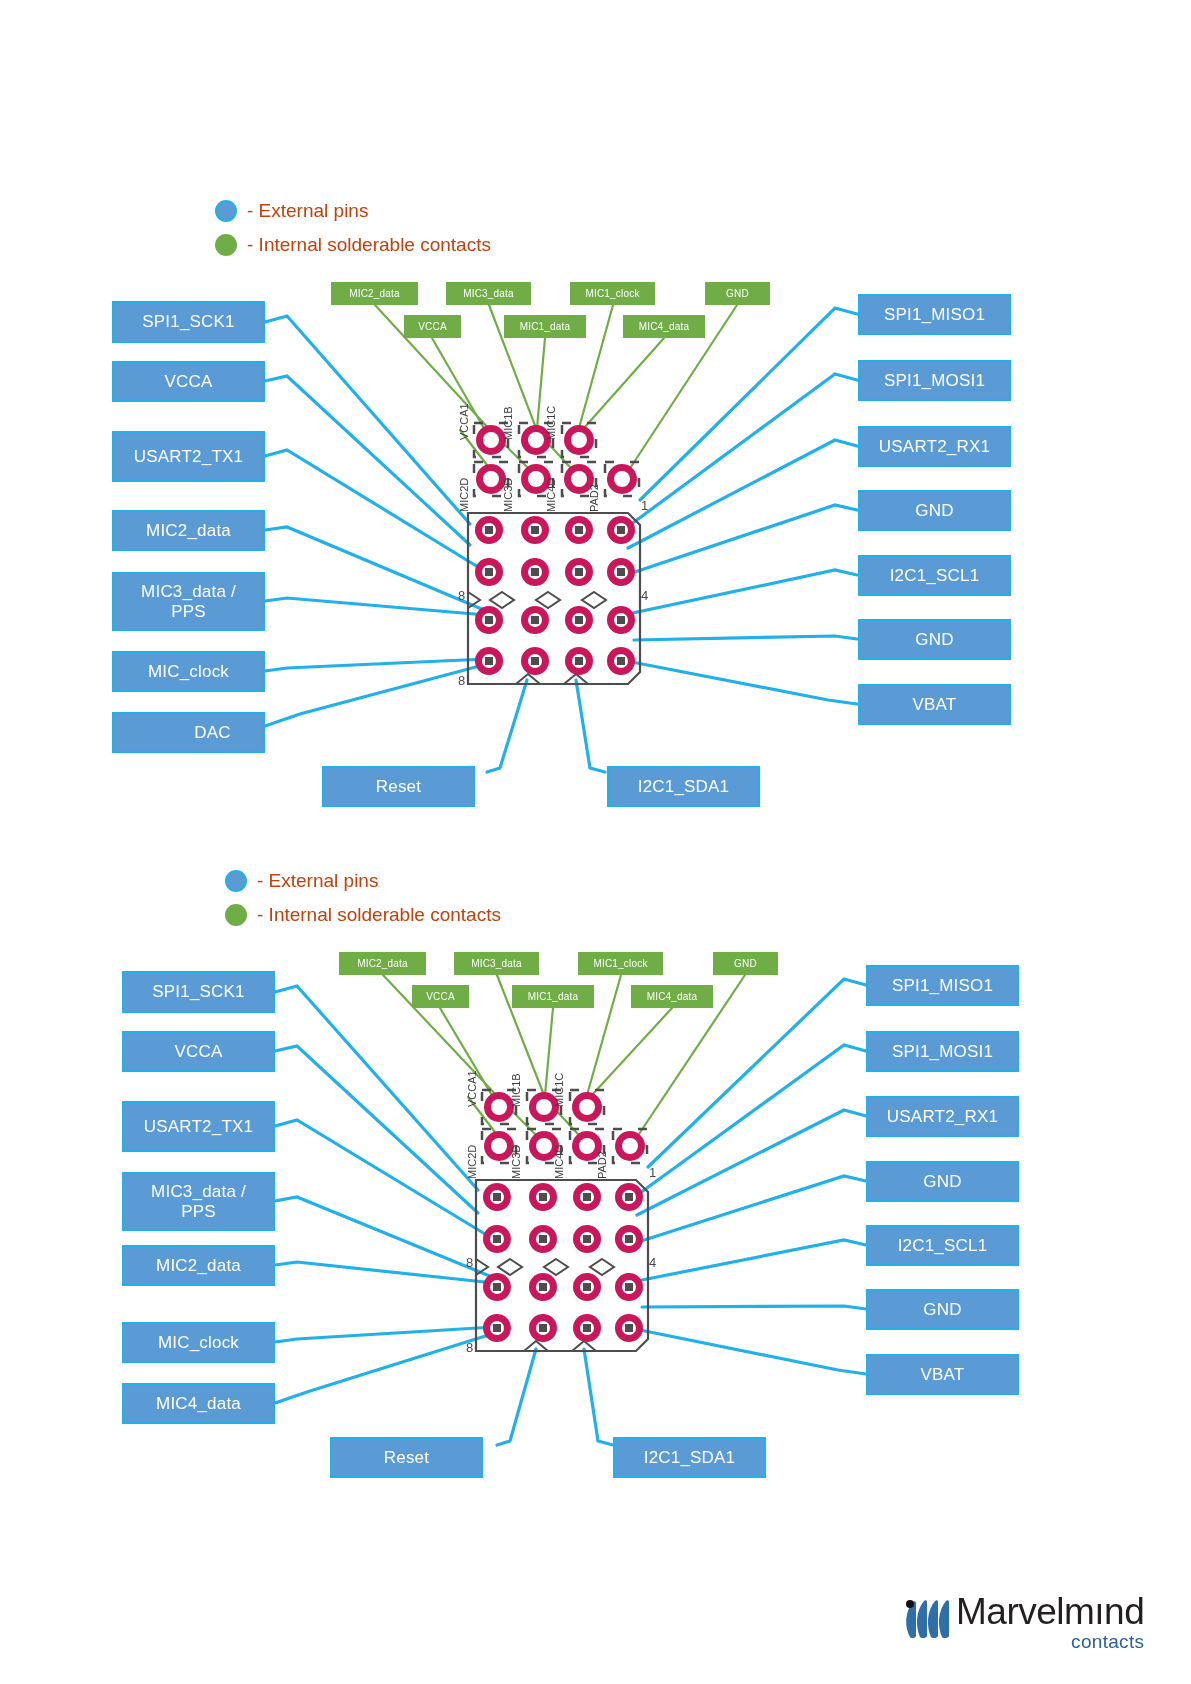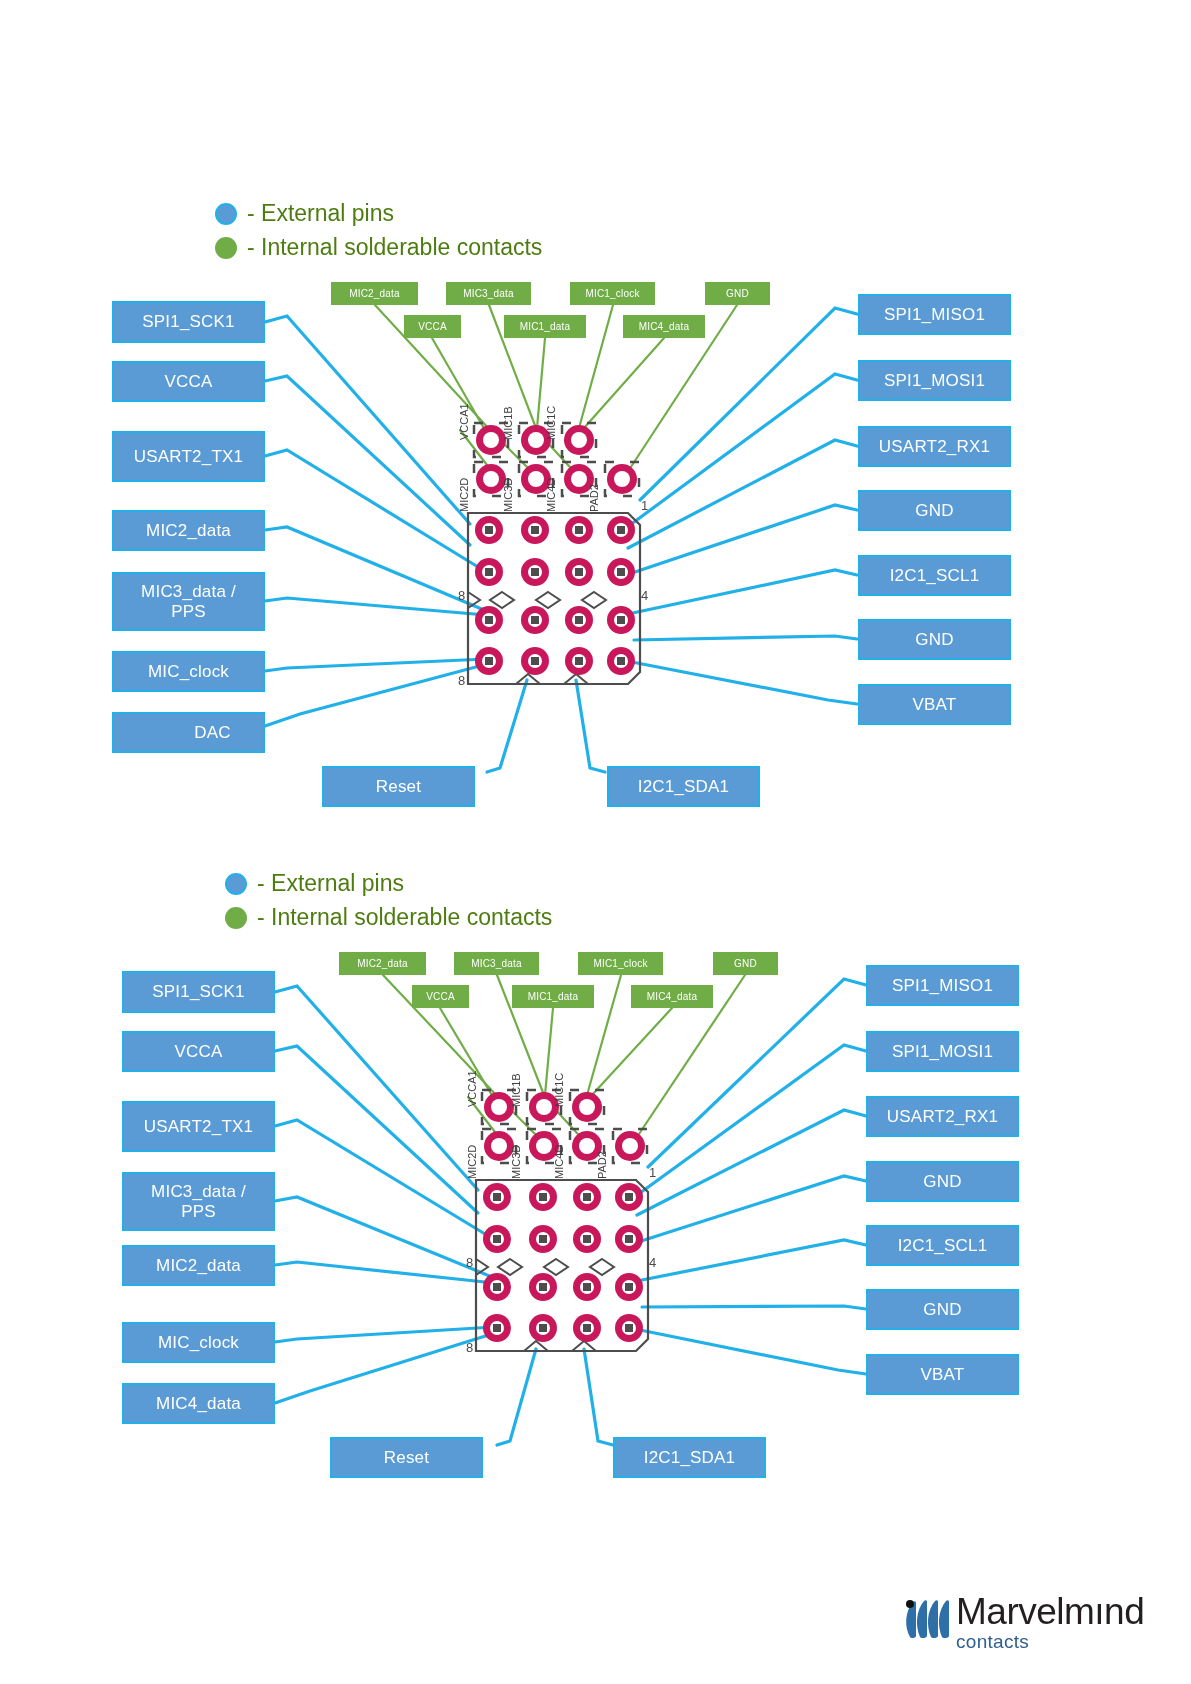--- a/index.html
+++ b/index.html
@@ -35,22 +35,22 @@
     margin-right: 10px;
     flex: none;
   }
   .legend-dot.blue {
     background: #5b9bd5;
     border: 2px solid #21b0e8;
     box-sizing: border-box;
   }
   .legend-dot.green { background: #70ad47; }
   .legend-text {
-    font-size: 23px;
-    color: #4d7c0f;
+    font-size: 19px;
+    color: #c2410c;
   }
 
   .pin-box {
     position: absolute;
     background: #5b9bd5;
     border: 2px solid #21b0e8;
     box-sizing: border-box;
     color: #ffffff;
     display: flex;
     align-items: center;
@@ -96,20 +96,21 @@
 
   .logo {
     position: absolute;
     display: flex;
     align-items: flex-start;
   }
   .logo-mark { flex: none; }
   .logo-words {
     display: flex;
     flex-direction: column;
+    align-items: flex-end;
     margin-left: 4px;
   }
   .logo-name {
     font-size: 37px;
     color: #231f20;
     line-height: 1;
     letter-spacing: -0.5px;
   }
   .logo-sub {
     font-size: 19px;

